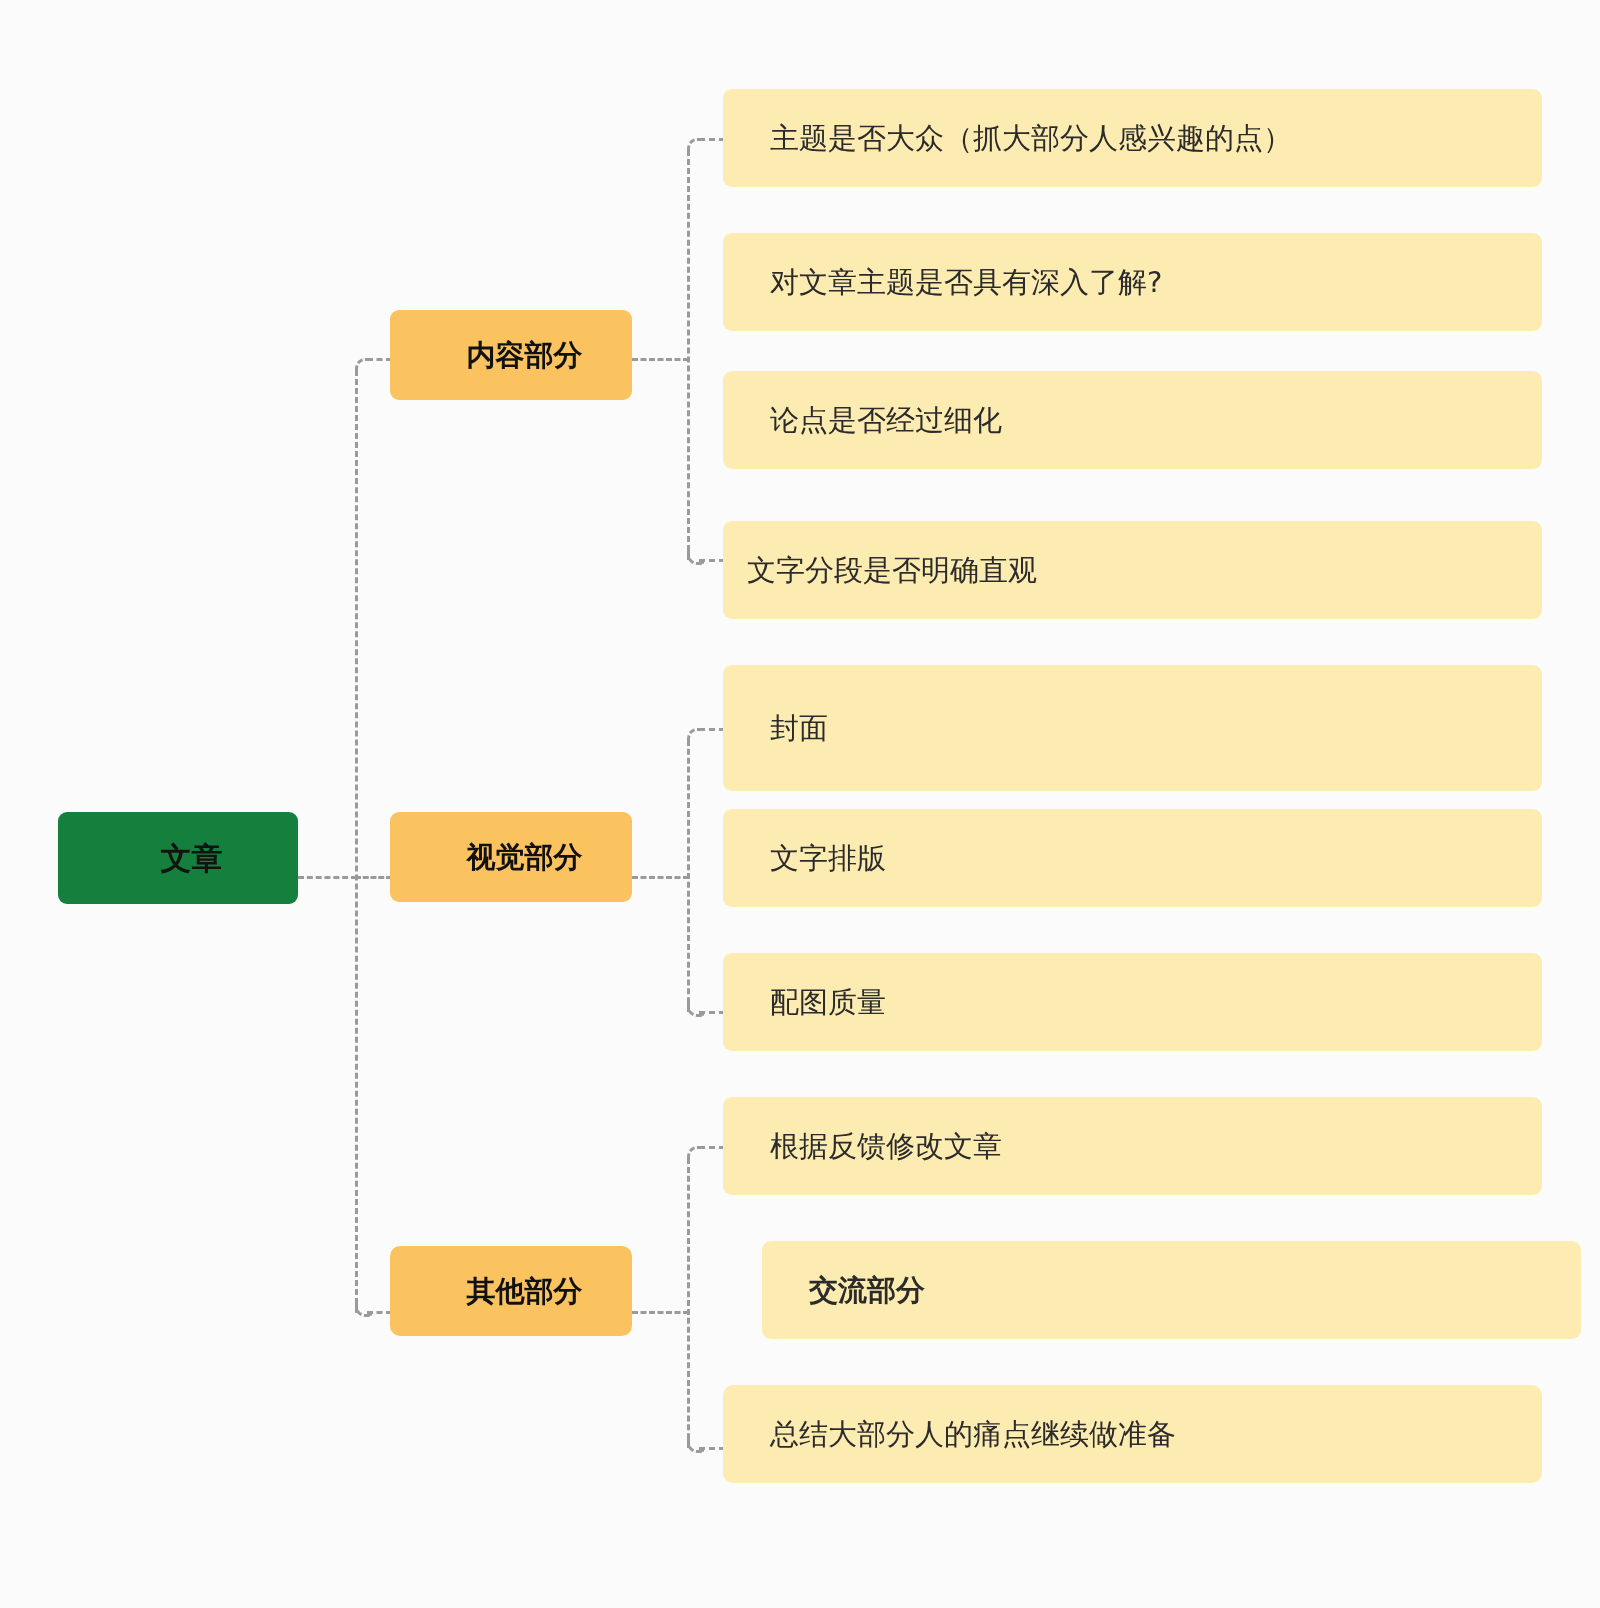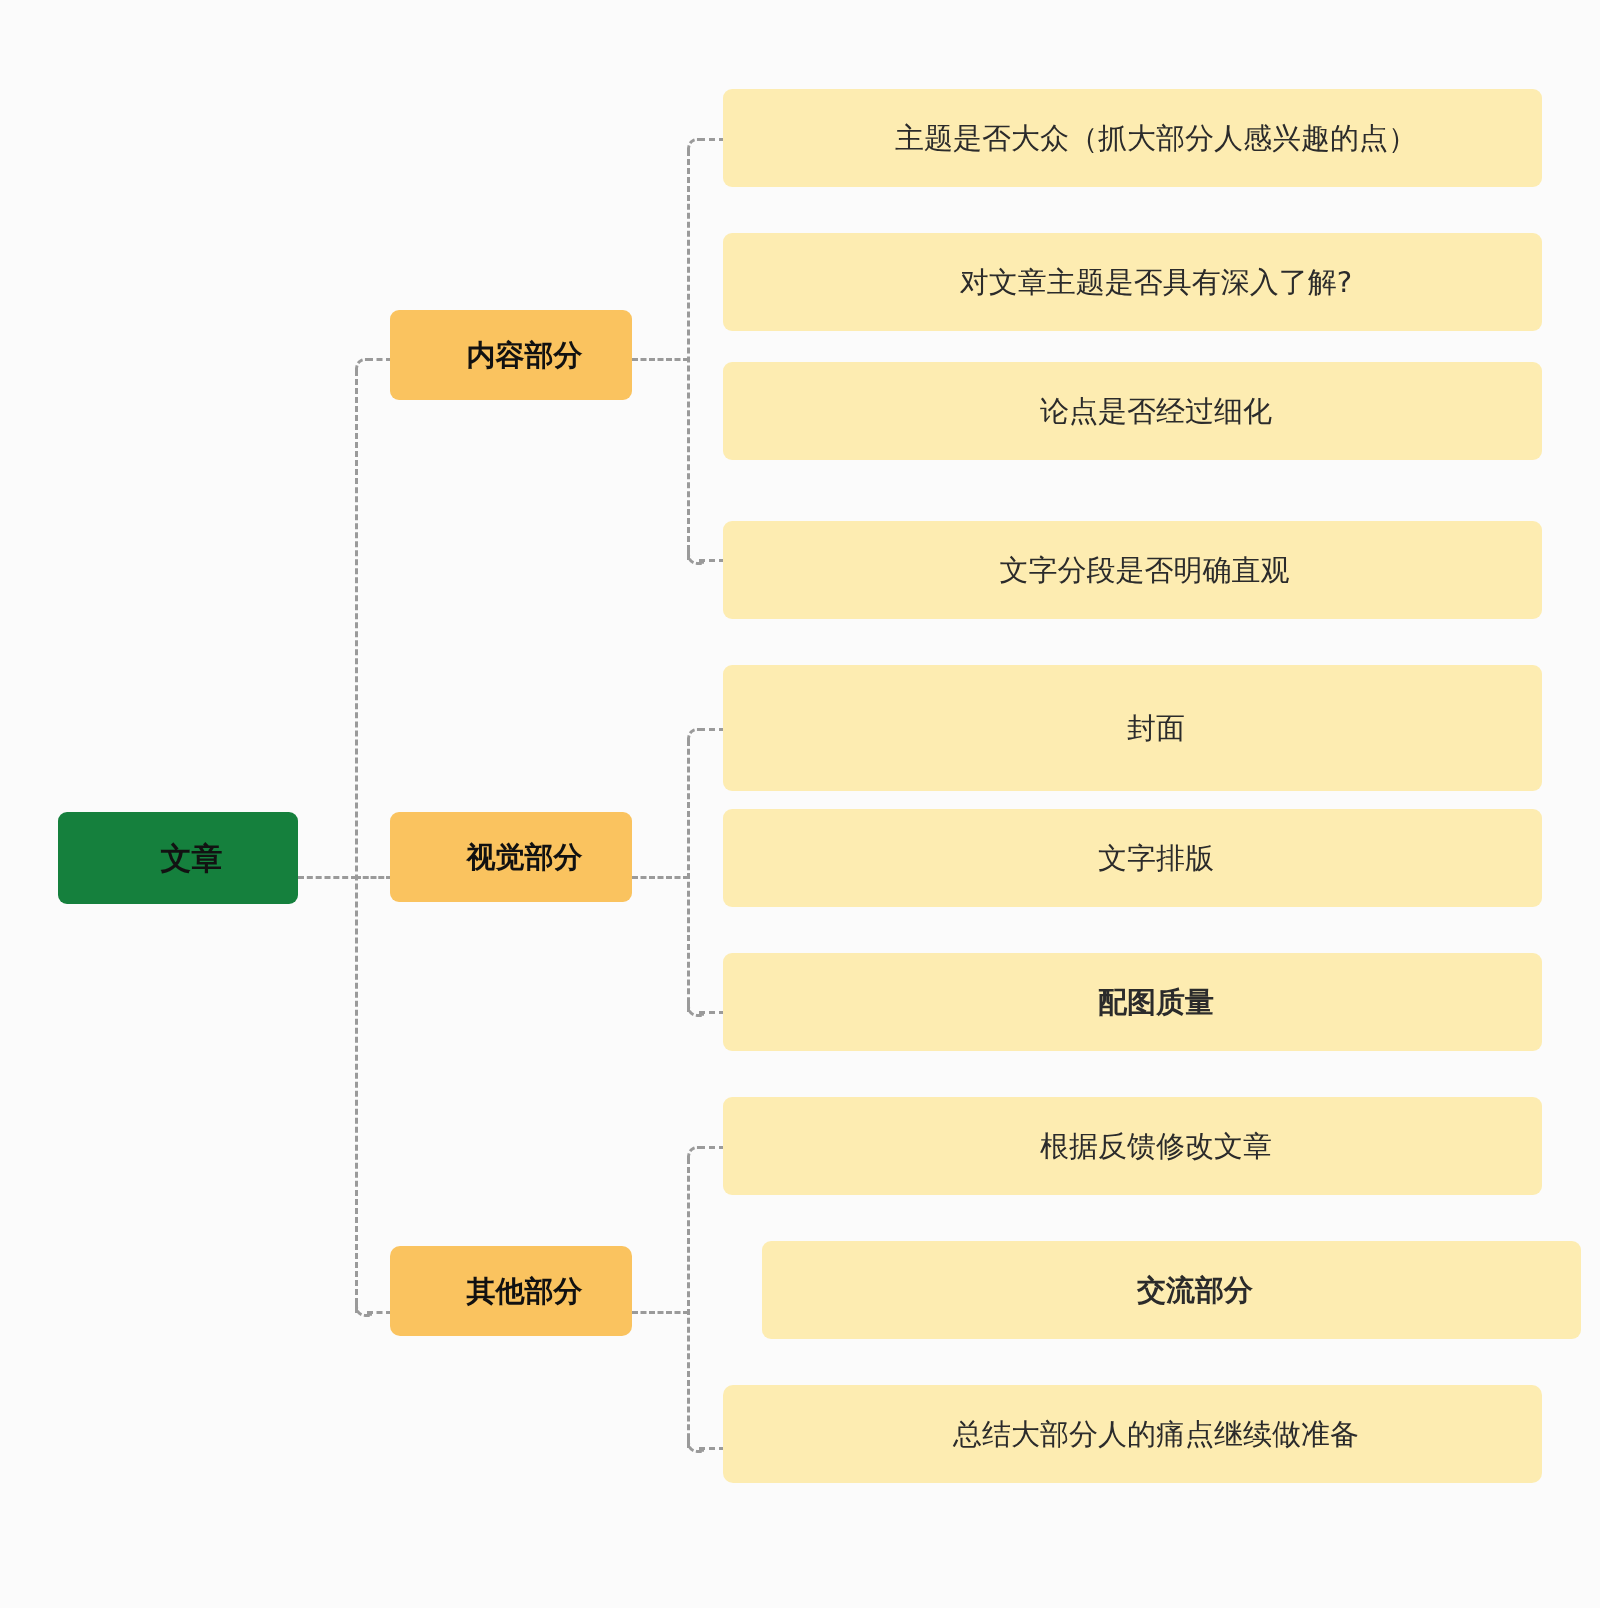--- a/index.html
+++ b/index.html
@@ -42,21 +42,21 @@
     font-weight: bold;
     font-size: 29px;
     justify-content: center;
     border-radius: 9px;
   }
   .node-leaf {
     background: #fdecb1;
     color: #2b2b2b;
     font-weight: normal;
     font-size: 29px;
-    justify-content: center;
+    justify-content: flex-start;
     padding-left: 47px;
     border-radius: 9px;
   }
   .node-label {
     white-space: nowrap;
   }
 
   
   .conn {
     position: absolute;
@@ -142,37 +142,37 @@
   </div>
 
   <div class="node node-leaf" style="left:723px; top:89px; width:819px; height:98px;">
     <span class="node-label">主题是否大众（抓大部分人感兴趣的点）</span>
   </div>
 
   <div class="node node-leaf" style="left:723px; top:233px; width:819px; height:98px;">
     <span class="node-label">对文章主题是否具有深入了解?</span>
   </div>
 
-  <div class="node node-leaf" style="left:723px; top:362px; width:819px; height:98px;">
+  <div class="node node-leaf" style="left:723px; top:371px; width:819px; height:98px;">
     <span class="node-label">论点是否经过细化</span>
   </div>
 
   <div class="node node-leaf" style="left:723px; top:521px; width:819px; height:98px;padding-left:24px;">
     <span class="node-label">文字分段是否明确直观</span>
   </div>
 
   <div class="node node-leaf" style="left:723px; top:665px; width:819px; height:126px;">
     <span class="node-label">封面</span>
   </div>
 
   <div class="node node-leaf" style="left:723px; top:809px; width:819px; height:98px;">
     <span class="node-label">文字排版</span>
   </div>
 
-  <div class="node node-leaf" style="left:723px; top:953px; width:819px; height:98px;font-weight:bold;">
+  <div class="node node-leaf" style="left:723px; top:953px; width:819px; height:98px;">
     <span class="node-label">配图质量</span>
   </div>
 
   <div class="node node-leaf" style="left:723px; top:1097px; width:819px; height:98px;">
     <span class="node-label">根据反馈修改文章</span>
   </div>
 
   <div class="node node-leaf" style="left:762px; top:1241px; width:819px; height:98px;font-weight:bold;">
     <span class="node-label">交流部分</span>
   </div>

